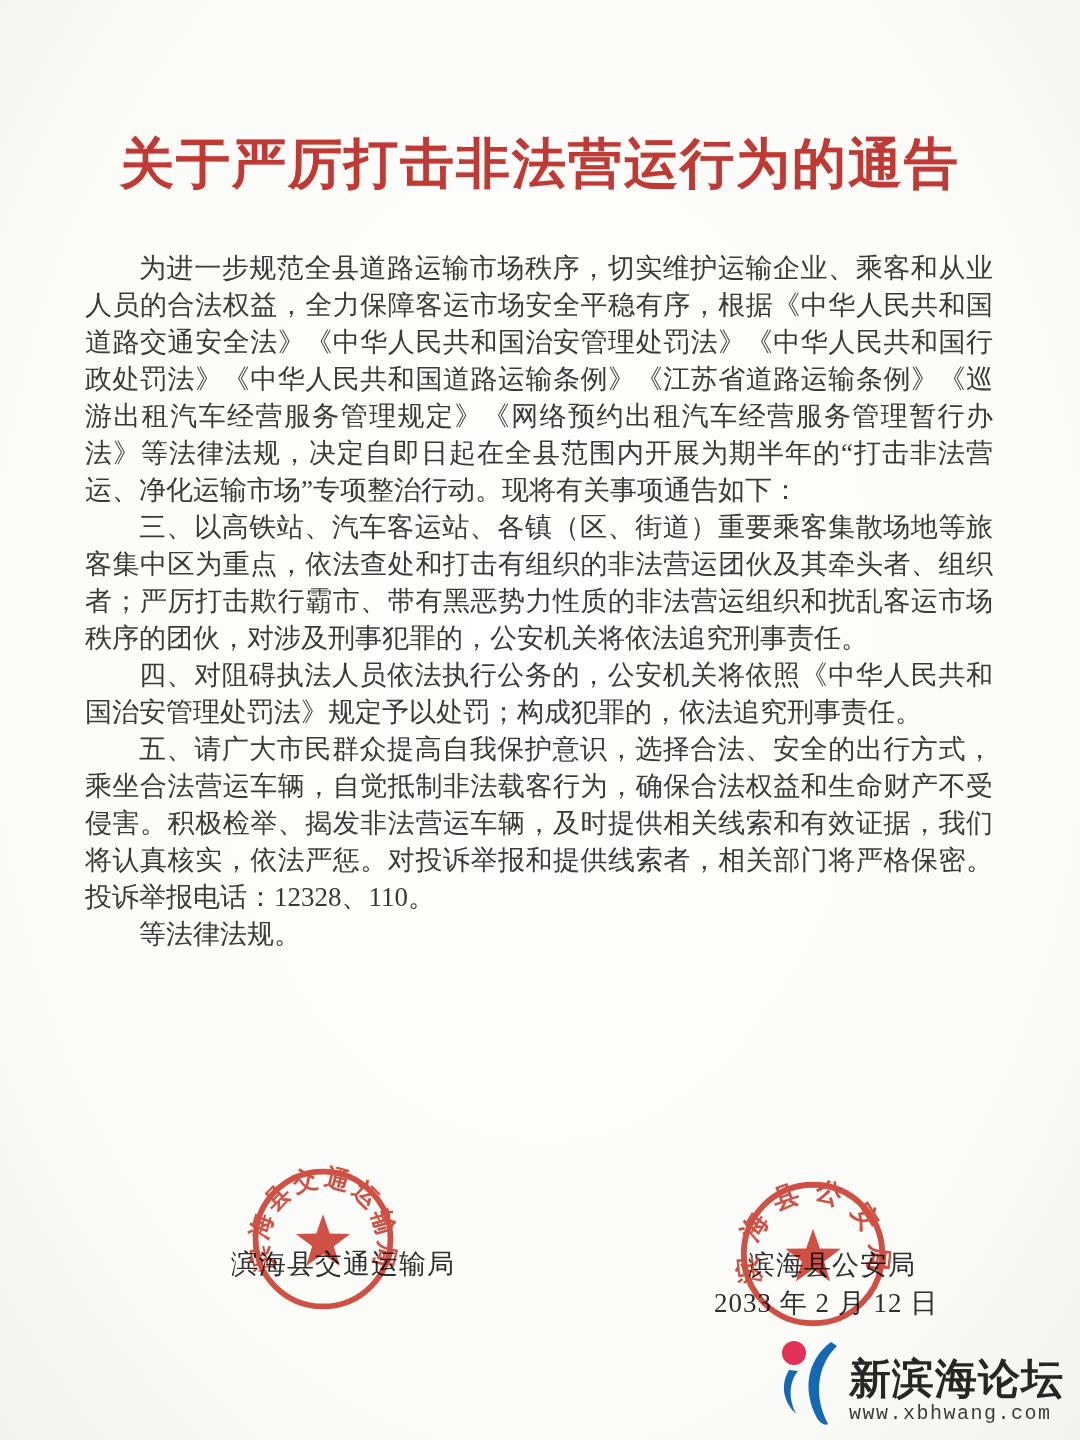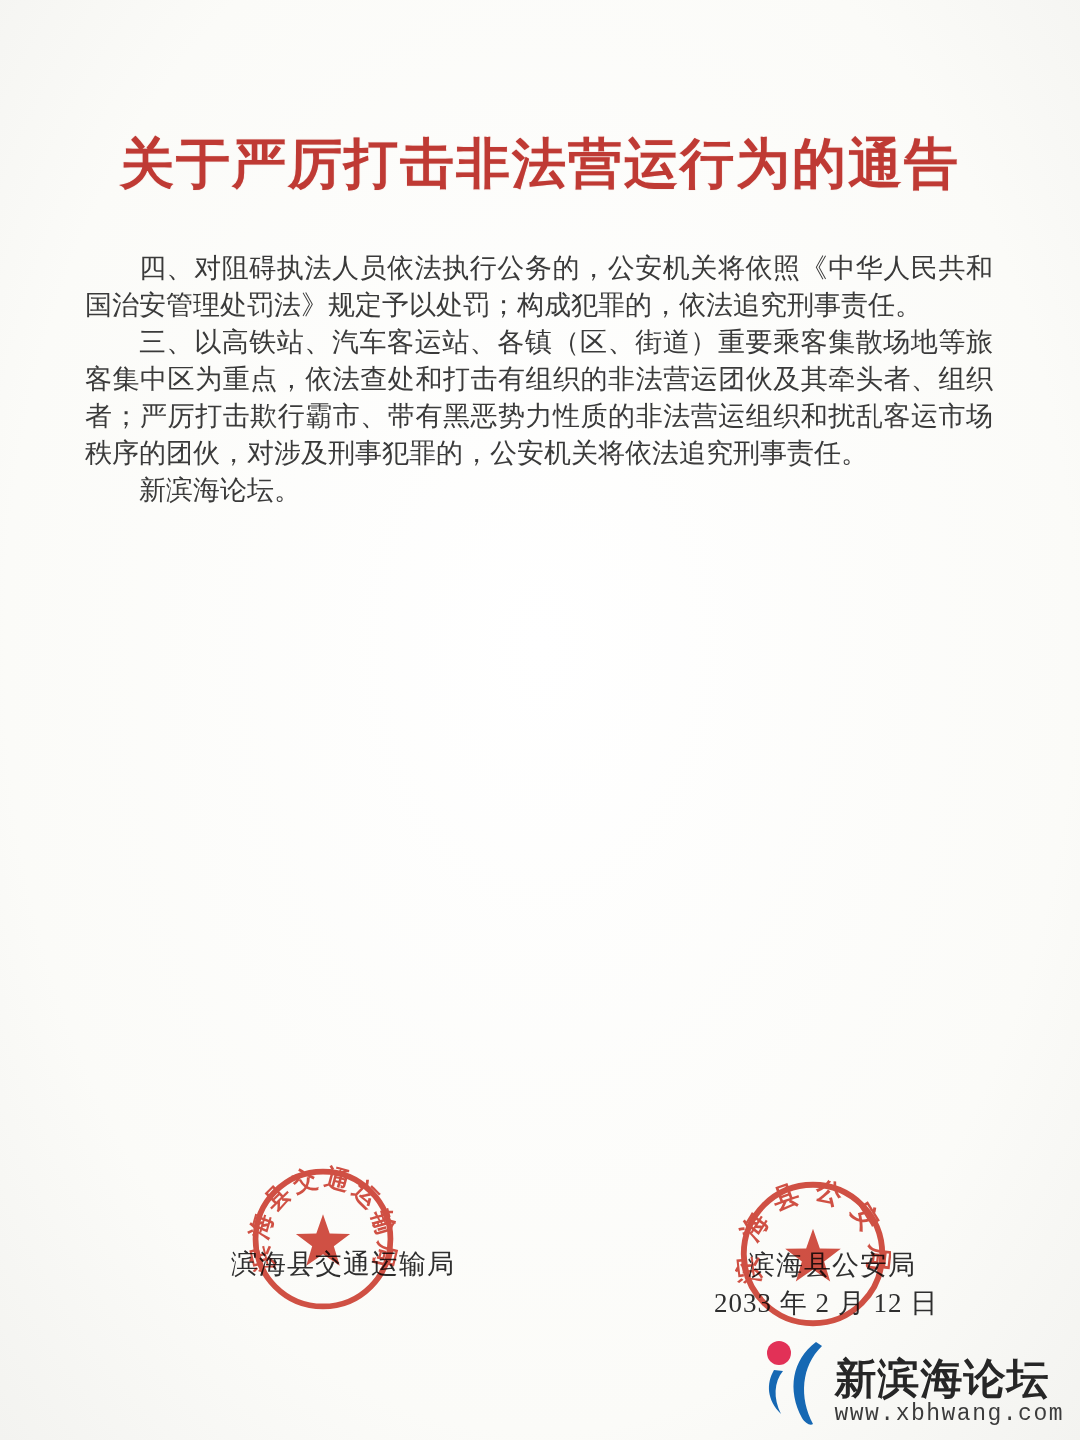--- a/index.html
+++ b/index.html
@@ -89,38 +89,40 @@
   .wm-text{display:flex;flex-direction:column;align-items:flex-start;}
   .wm-name{
     font-size:42px;
     line-height:46px;
     color:#262626;
     font-weight:600;
     letter-spacing:1px;
     font-family:"Liberation Serif","DejaVu Serif",serif;
   }
   .wm-url{
-    font-size:23px;
+    font-size:20px;
     line-height:24px;
     color:#3c3c3c;
     letter-spacing:1.5px;
     font-family:"Liberation Mono","DejaVu Sans Mono",monospace;
   }
 </style>
 </head>
 <body>
 
 <div class="page">
 
   <h1 class="title">关于严厉打击非法营运行为的通告</h1>
 
   <div class="body-text">
+    <p>为进一步规范全县道路运输市场秩序，切实维护运输企业、乘客和从业人员的合法权益，全力保障客运市场安全平稳有序，根据《中华人民共和国道路交通安全法》《中华人民共和国治安管理处罚法》《中华人民共和国行政处罚法》《中华人民共和国道路运输条例》《江苏省道路运输条例》《巡游出租汽车经营服务管理规定》《网络预约出租汽车经营服务管理暂行办法》等法律法规，决定自即日起在全县范围内开展为期半年的“打击非法营运、净化运输市场”专项整治行动。现将有关事项通告如下：</p>
+    <p>三、以高铁站、汽车客运站、各镇（区、街道）重要乘客集散场地等旅客集中区为重点，依法查处和打击有组织的非法营运团伙及其牵头者、组织者；严厉打击欺行霸市、带有黑恶势力性质的非法营运组织和扰乱客运市场秩序的团伙，对涉及刑事犯罪的，公安机关将依法追究刑事责任。</p>
     <p>四、对阻碍执法人员依法执行公务的，公安机关将依照《中华人民共和国治安管理处罚法》规定予以处罚；构成犯罪的，依法追究刑事责任。</p>
-    <p>三、以高铁站、汽车客运站、各镇（区、街道）重要乘客集散场地等旅客集中区为重点，依法查处和打击有组织的非法营运团伙及其牵头者、组织者；严厉打击欺行霸市、带有黑恶势力性质的非法营运组织和扰乱客运市场秩序的团伙，对涉及刑事犯罪的，公安机关将依法追究刑事责任。</p>
-    <p>新滨海论坛。</p>
+    <p>五、请广大市民群众提高自我保护意识，选择合法、安全的出行方式，乘坐合法营运车辆，自觉抵制非法载客行为，确保合法权益和生命财产不受侵害。积极检举、揭发非法营运车辆，及时提供相关线索和有效证据，我们将认真核实，依法严惩。对投诉举报和提供线索者，相关部门将严格保密。投诉举报电话：12328、110。</p>
+    <p>等法律法规。</p>
   </div>
 
   <div class="signature sign-left">滨海县交通运输局</div>
   <div class="signature sign-right">滨海县公安局</div>
   <div class="date-line">2033 年 2 月 12 日</div>
 
   <div class="seal seal-left">
     <svg viewBox="0 0 160 160" width="100%" height="100%">
       <defs>
         <path id="arcL" d="M 34.1 118 A 58 58 0 1 1 125.9 118" fill="none"></path>

